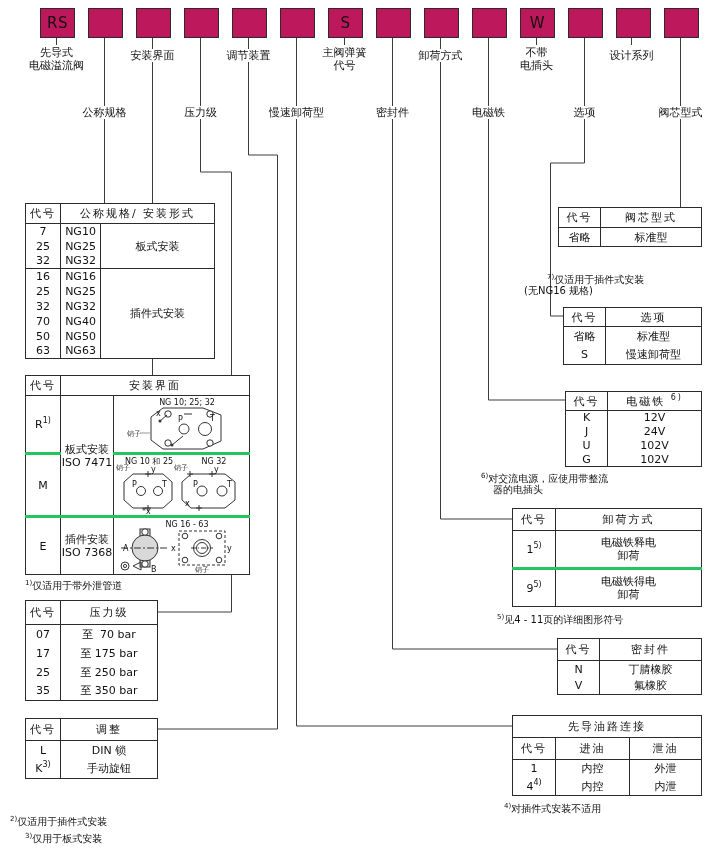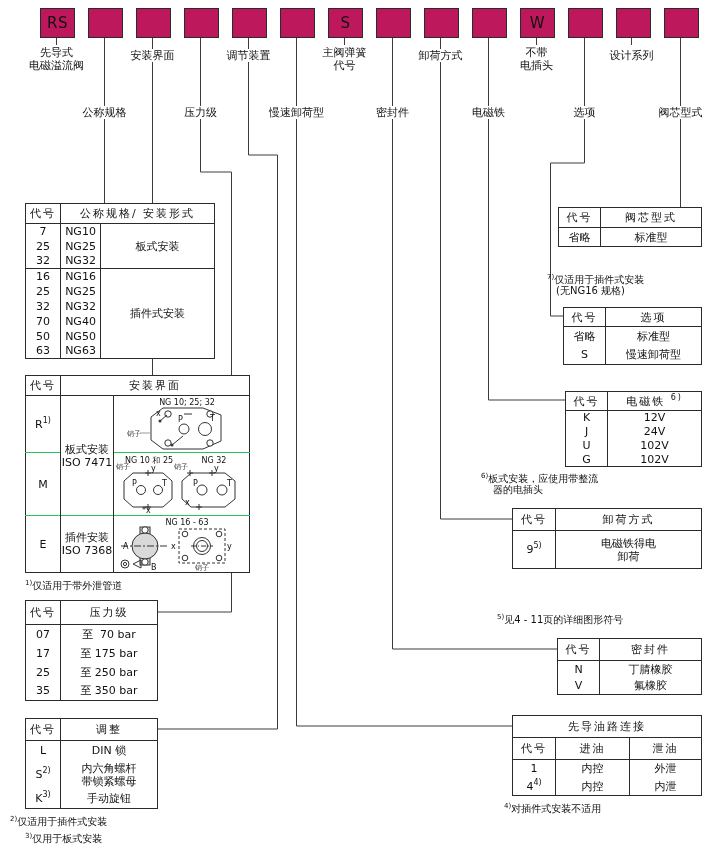--- a/index.html
+++ b/index.html
@@ -11,21 +11,21 @@
             z-index:2;display:flex;align-items:center;justify-content:center;
             font-size:15px;font-weight:normal;letter-spacing:.5px;}
   .lbl{position:absolute;transform:translateX(-50%);text-align:center;font-size:11px;line-height:13px;
        background:#fff;padding:0 2px;white-space:nowrap;z-index:3;}
   .tbl{position:absolute;border-collapse:collapse;table-layout:fixed;background:#fff;z-index:2;
        font-size:11px;text-align:center;color:#111;}
   .tbl{border:1.5px solid #2b2b2b;}
   .tbl th,.tbl td{border-left:1px solid #2b2b2b;padding:0;font-weight:normal;line-height:13px;}
   .tbl th:first-child,.tbl td:first-child{border-left:none;}
   .tbl tr.h th{border-bottom:1.5px solid #2b2b2b;letter-spacing:2px;}
-  .tbl tr.rsep td{border-top:1px solid #22c55e;}
+  .tbl tr.rsep td{border-top:3px solid #22c55e;}
   .tbl tr.gsep td{border-top:1.5px solid #2b2b2b;}
   .tbl sup{font-size:8px;line-height:0;}
   .pre{white-space:pre;}
   .fn{position:absolute;font-size:10px;line-height:13px;z-index:2;white-space:nowrap;}
   .fn sup{font-size:7px;}
   .dsvg{display:block;margin:0 auto;}
   .dsvg .dt{font-size:8px;fill:#111;}
   .dsvg .dp{font-size:8px;fill:#111;}
   .dsvg .dpin{font-size:7px;fill:#333;}
   .dsvg .ln{stroke:#333;stroke-width:1;fill:none;}
@@ -297,27 +297,20 @@
       </colgroup>
     <tbody>
         <tr class="h" style="height:22px">
       <th>代号</th>
       <th>调整</th>
     </tr>
     <tr style="height:19px">
       <td><span>L</span><sup></sup></td>
       <td>DIN 锁</td>
     </tr>
-    <tr style="height:30px">
-      <td><span>S</span><sup>2)</sup></td>
-      <td class="two-line">
-        <div>内六角螺杆</div>
-        <div>带锁紧螺母</div>
-      </td>
-    </tr>
     <tr style="height:19px">
       <td><span>K</span><sup>3)</sup></td>
       <td>手动旋钮</td>
     </tr>
   </tbody>
     </table>
   <div class="fn" style="left:10px;top:813px"><sup>2)</sup><span>仅适用于插件式安装</span></div>
   <div class="fn" style="left:25px;top:830px"><sup>3)</sup><span>仅用于板式安装</span></div>
 
   <table class="tbl" style="left:558px;top:207px;width:144px">
@@ -330,21 +323,21 @@
       <th>代号</th>
       <th>阀芯型式</th>
     </tr>
     <tr style="height:19px">
       <td><span>省略</span></td>
       <td>标准型</td>
     </tr>
   </tbody>
     </table>
   <div class="fn" style="left:547px;top:271px"><sup>7)</sup><span>仅适用于插件式安装</span></div>
-  <div class="fn" style="left:556px;top:284px"><span>(无NG16 规格)</span></div>
+  <div class="fn" style="left:524px;top:284px"><span>(无NG16 规格)</span></div>
 
   <table class="tbl" style="left:563px;top:307px;width:139px">
     <colgroup>
         <col style="width:42px">
         <col>
       </colgroup>
     <tbody>
         <tr class="h" style="height:19px">
       <th>代号</th>
       <th>选项</th>
@@ -381,32 +374,39 @@
     <tr style="height:14px">
           <td>U</td>
           <td>102V</td>
         </tr>
     <tr style="height:14px">
           <td>G</td>
           <td>102V</td>
         </tr>
   </tbody>
     </table>
-  <div class="fn" style="left:481px;top:470px"><sup>6)</sup><span>板式安装，应使用带整流</span></div>
+  <div class="fn" style="left:481px;top:470px"><sup>6)</sup><span>对交流电源，应使用带整流</span></div>
   <div class="fn" style="left:493px;top:483px"><span>器的电插头</span></div>
 
   <table class="tbl" style="left:512px;top:508px;width:190px">
     <colgroup>
         <col style="width:43px">
         <col>
       </colgroup>
     <tbody>
         <tr class="h" style="height:22px">
       <th>代号</th>
       <th>卸荷方式</th>
+    </tr>
+    <tr style="height:38px">
+      <td><span>1</span><sup>5)</sup></td>
+      <td class="two-line">
+        <div>电磁铁释电</div>
+        <div>卸荷</div>
+      </td>
     </tr>
     <tr class="rsep" style="height:38px">
       <td><span>9</span><sup>5)</sup></td>
       <td class="two-line">
         <div>电磁铁得电</div>
         <div>卸荷</div>
       </td>
     </tr>
   </tbody>
     </table>

